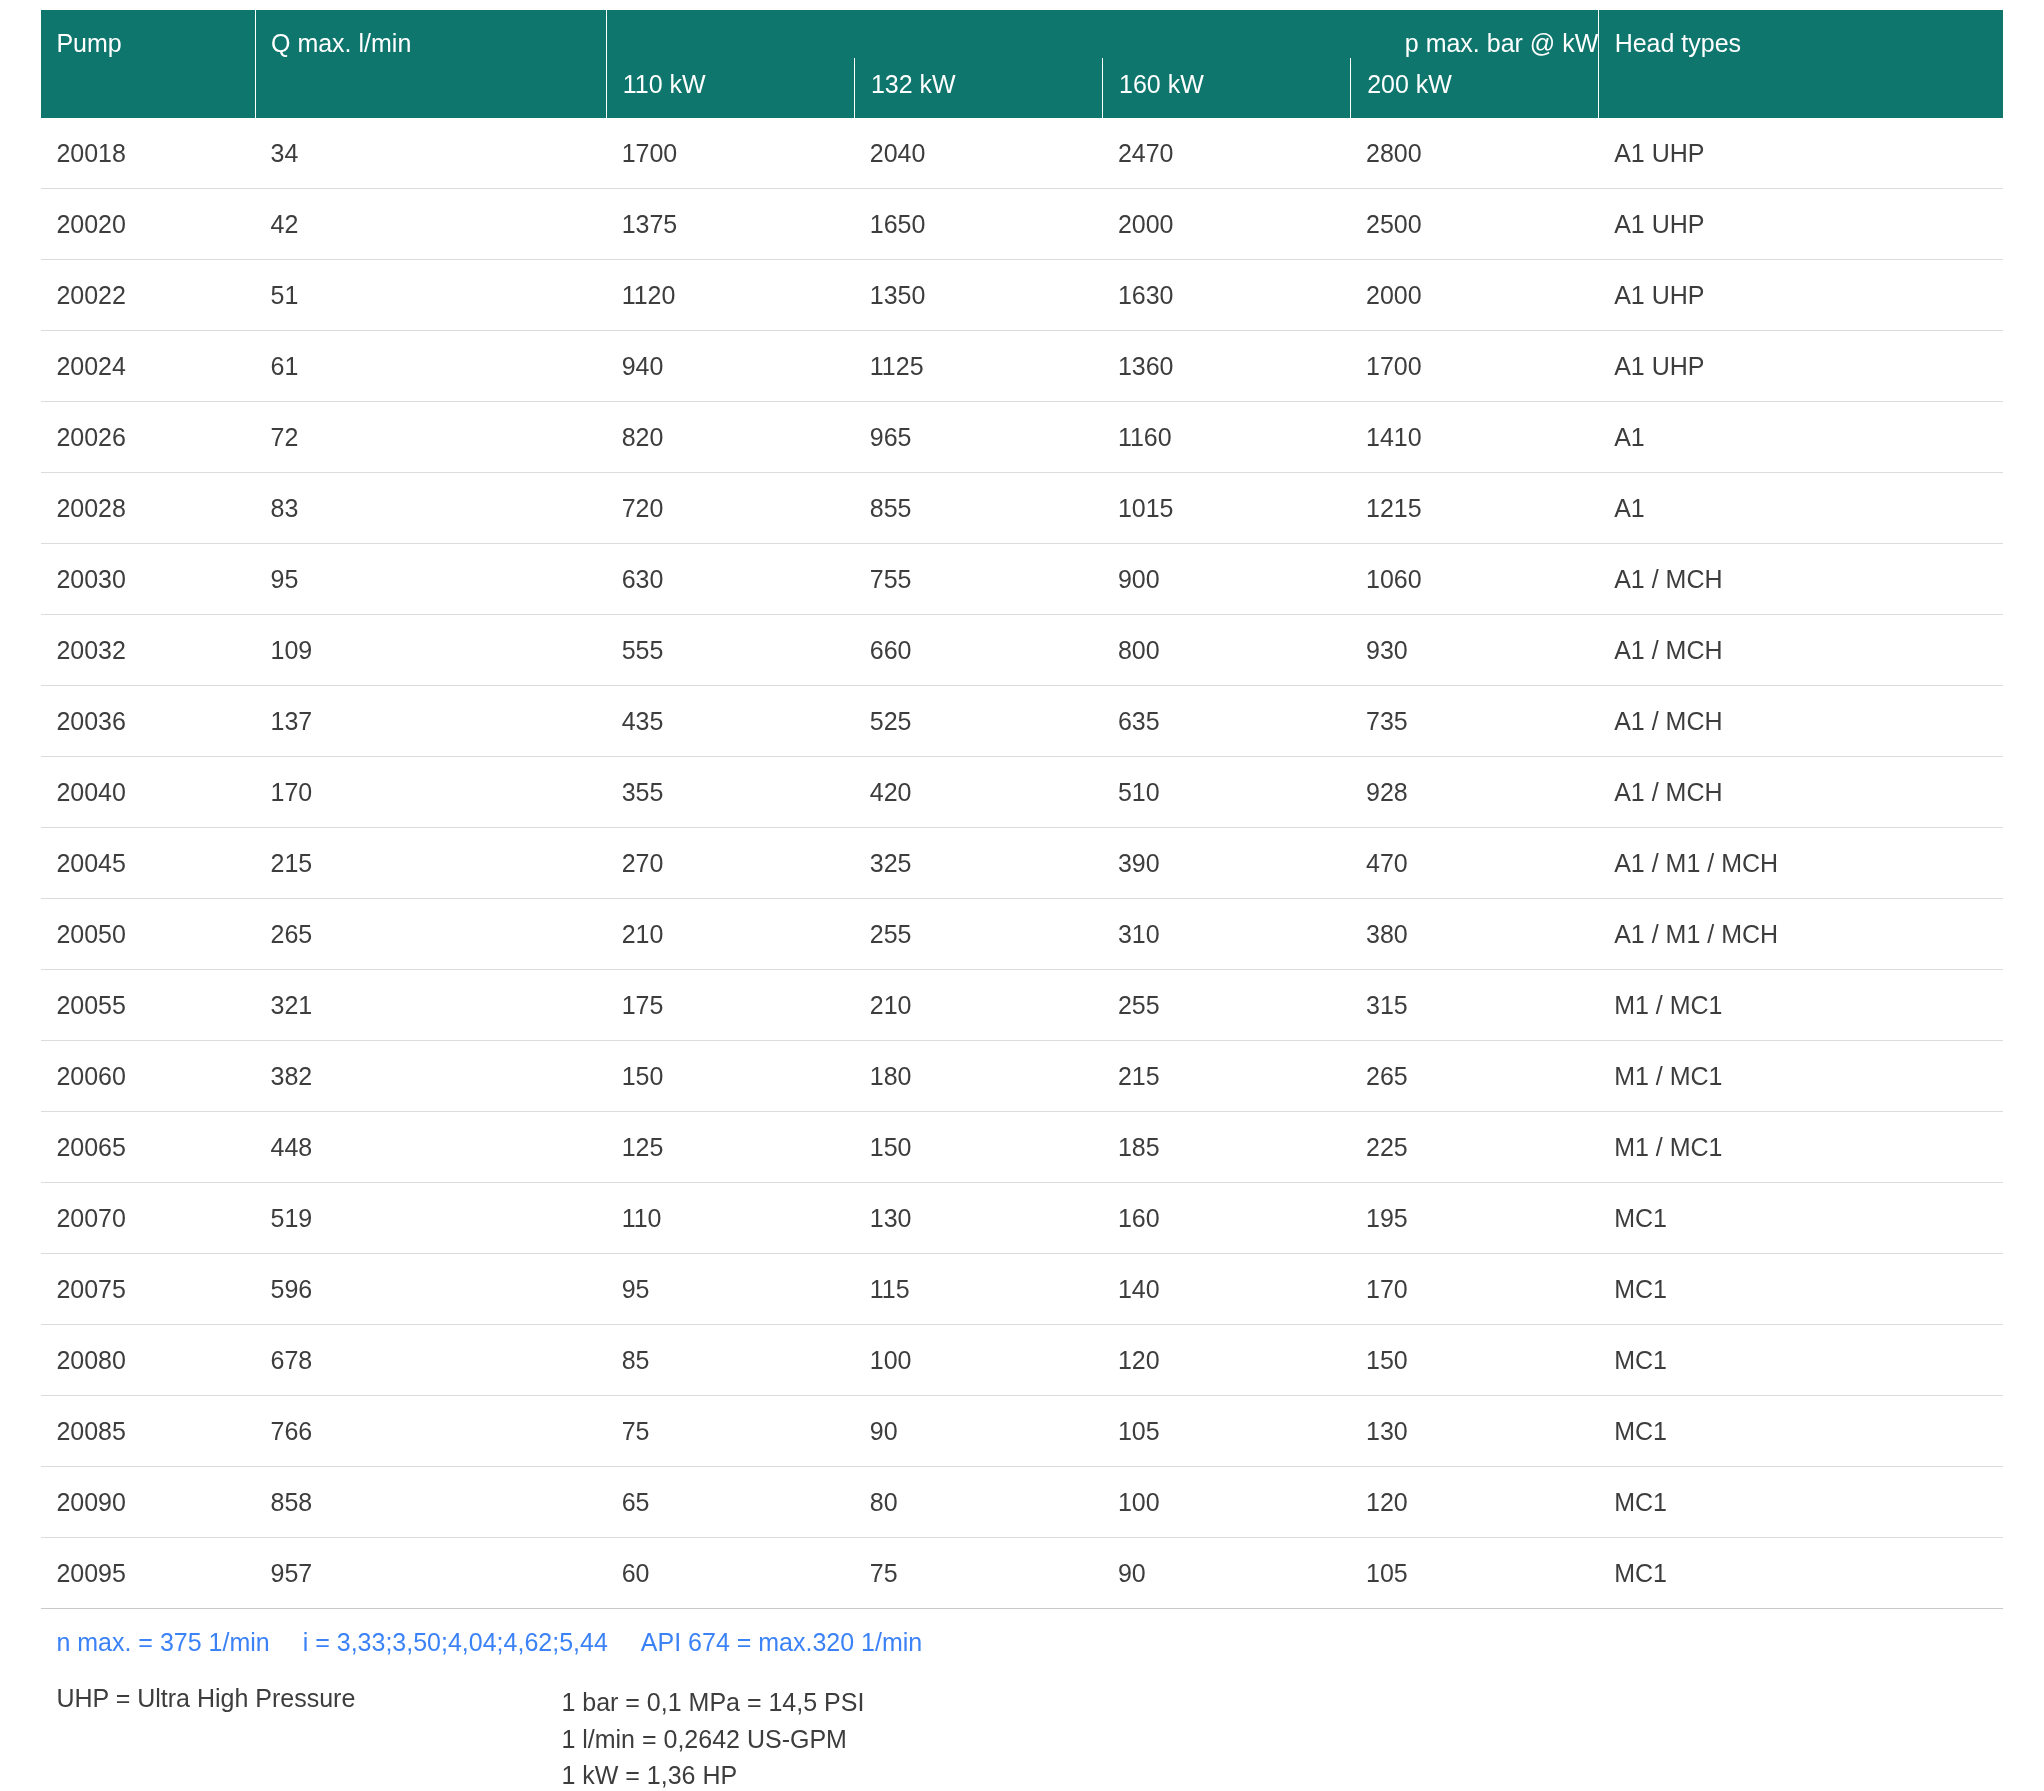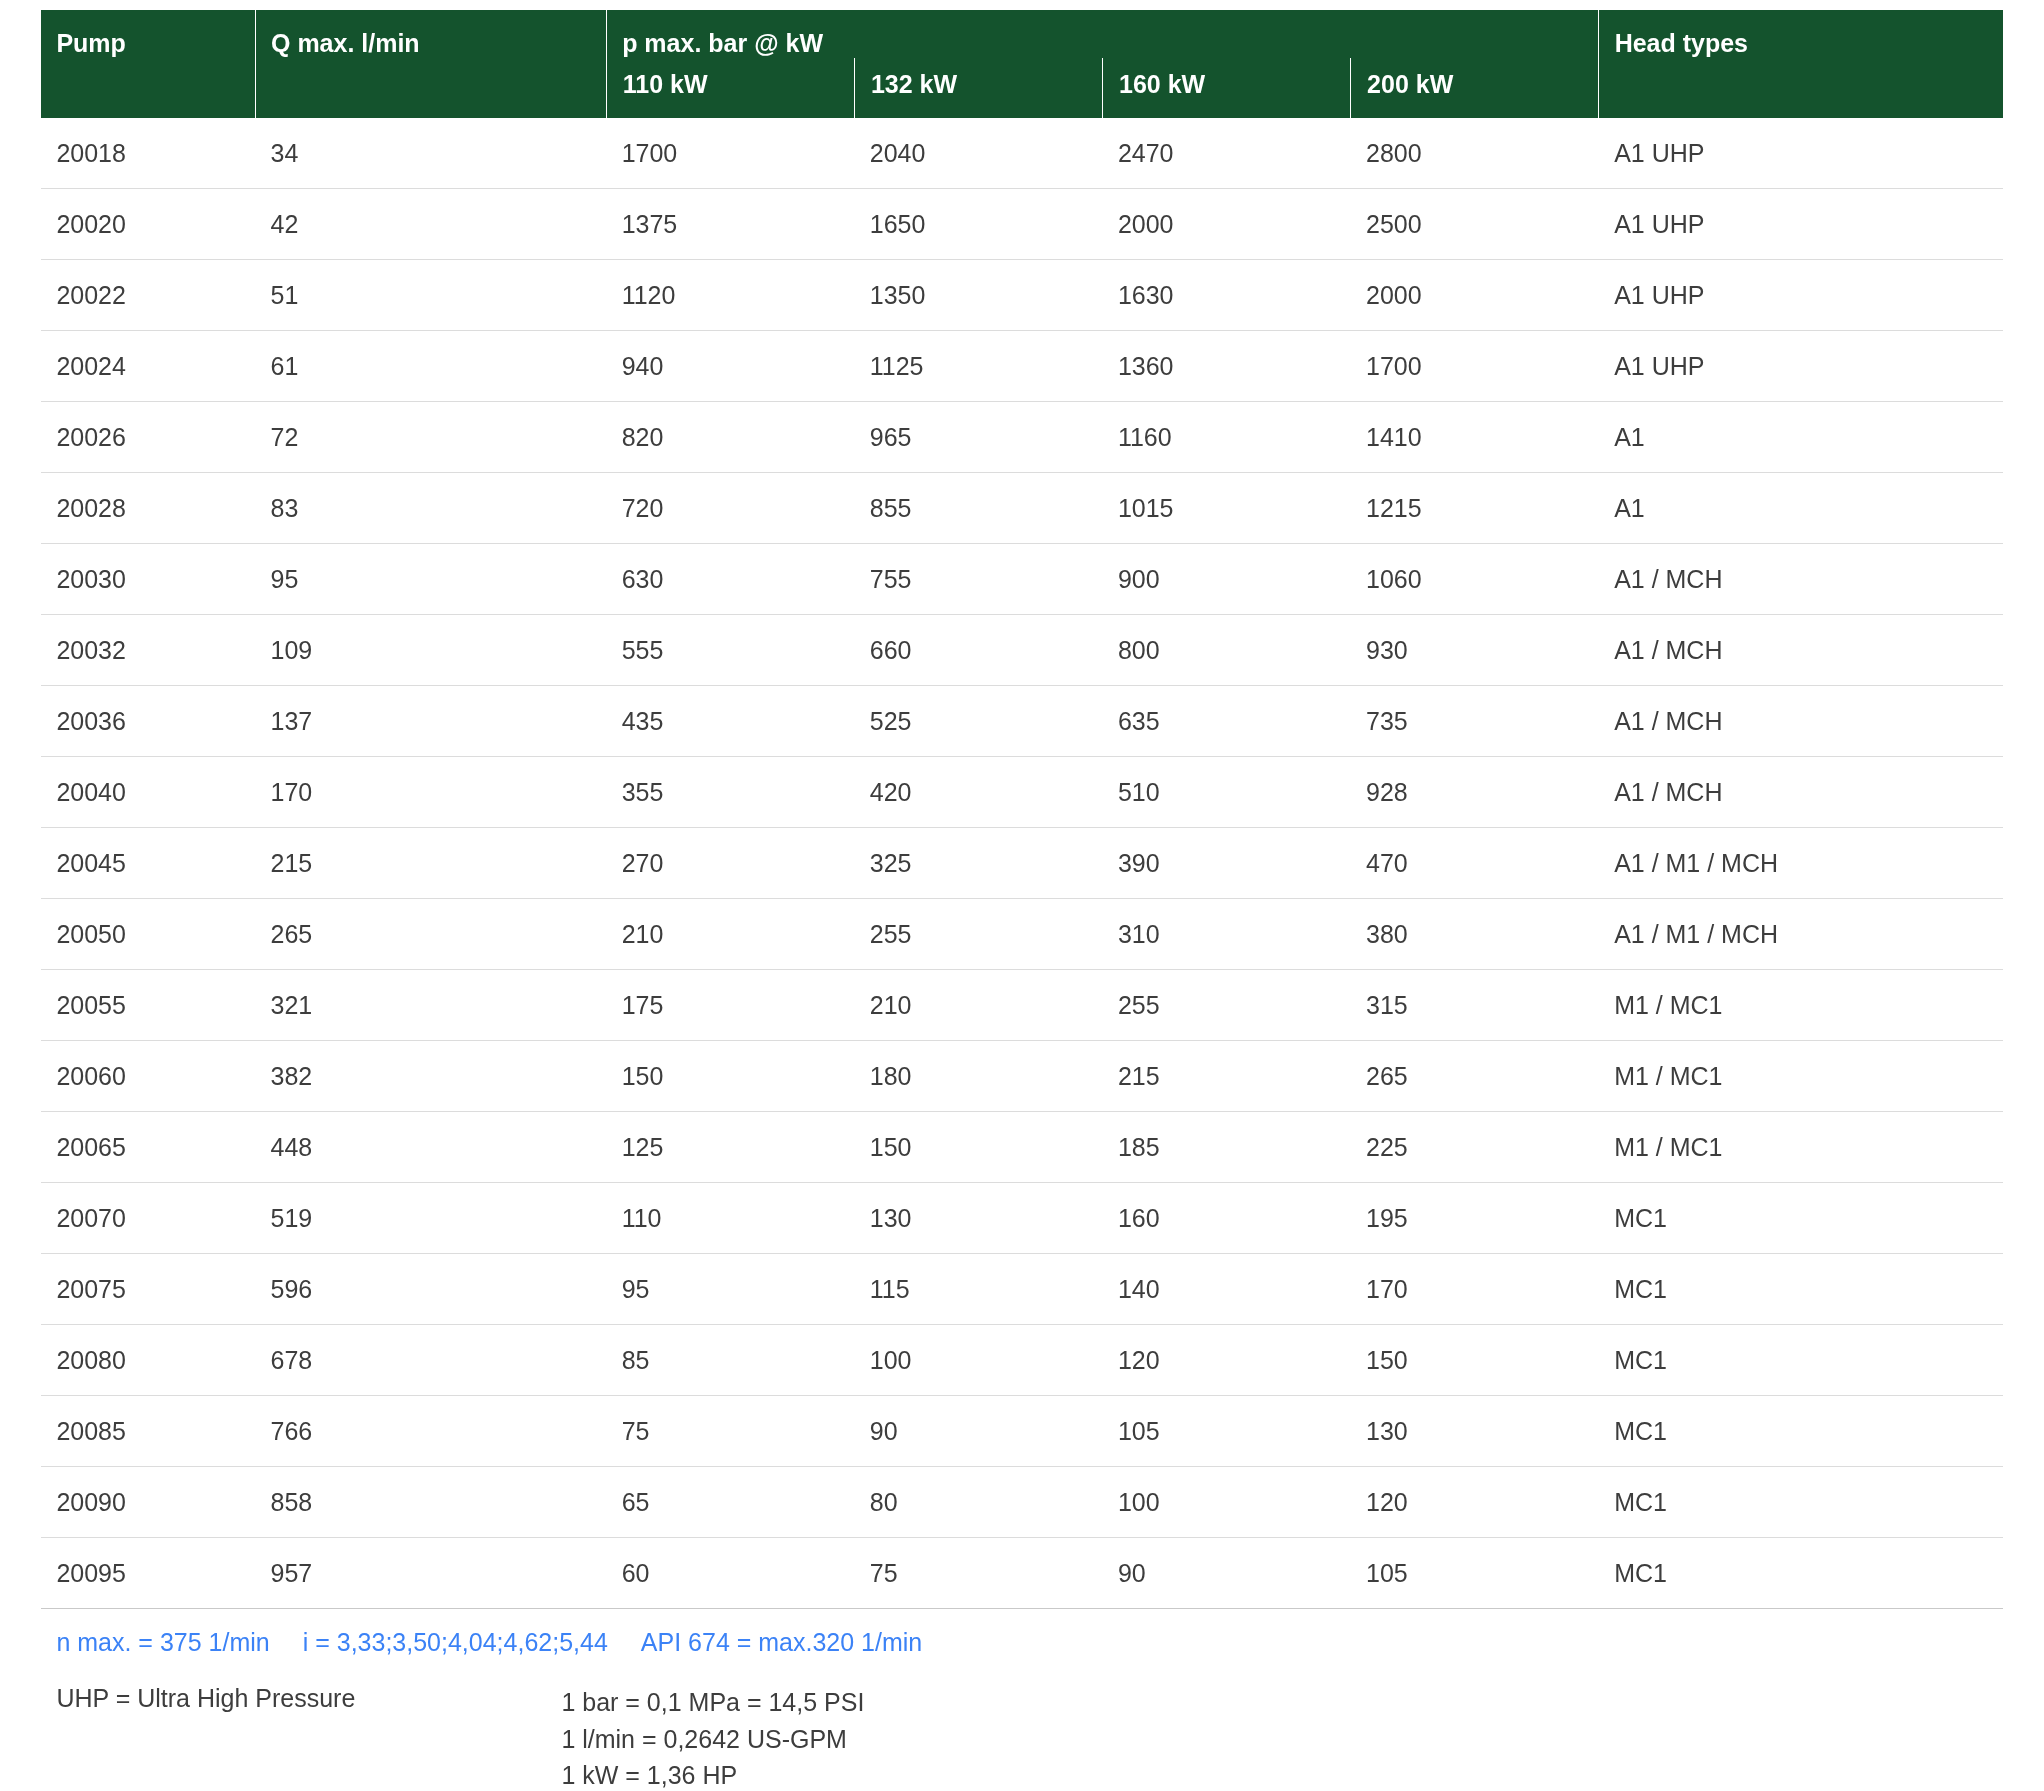--- a/index.html
+++ b/index.html
@@ -22,31 +22,32 @@
     width: 1962px;
     border-collapse: collapse;
     table-layout: fixed;
   }
   table.spec col.c-pump   { width: 214px; }
   table.spec col.c-q      { width: 351px; }
   table.spec col.c-kw     { width: 248px; }
   table.spec col.c-head   { width: 404px; }
 
   thead th {
-    background: #14532d;
+    background: #0f766e;
     color: #ffffff;
-    font-weight: bold;
+    font-weight: normal;
     font-size: 25px;
     text-align: left;
     vertical-align: top;
     padding: 19px 0 19px 15.4px;
     border: none;
   }
   thead th.group {
     padding-bottom: 0;
+    text-align: right;
   }
   thead tr.sub th {
     padding-top: 12px;
     padding-bottom: 19px;
     font-size: 25px;
     border-left: 0.9px solid #ffffff;
     padding-left: 16px;
   }
   thead tr.sub th.first-sub {
     border-left: 0.9px solid #ffffff;

